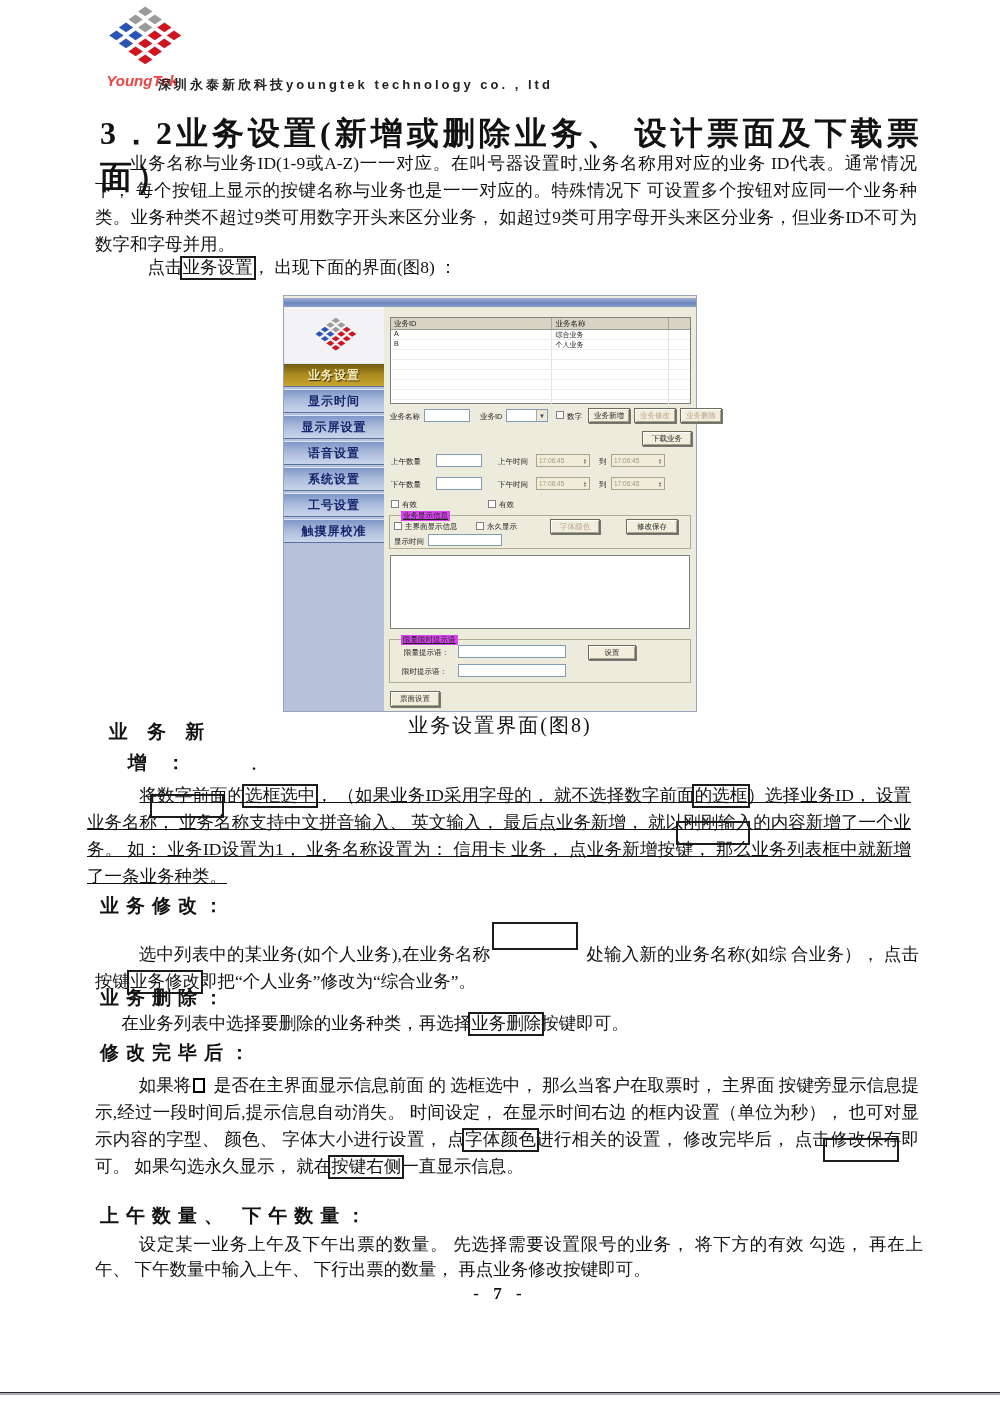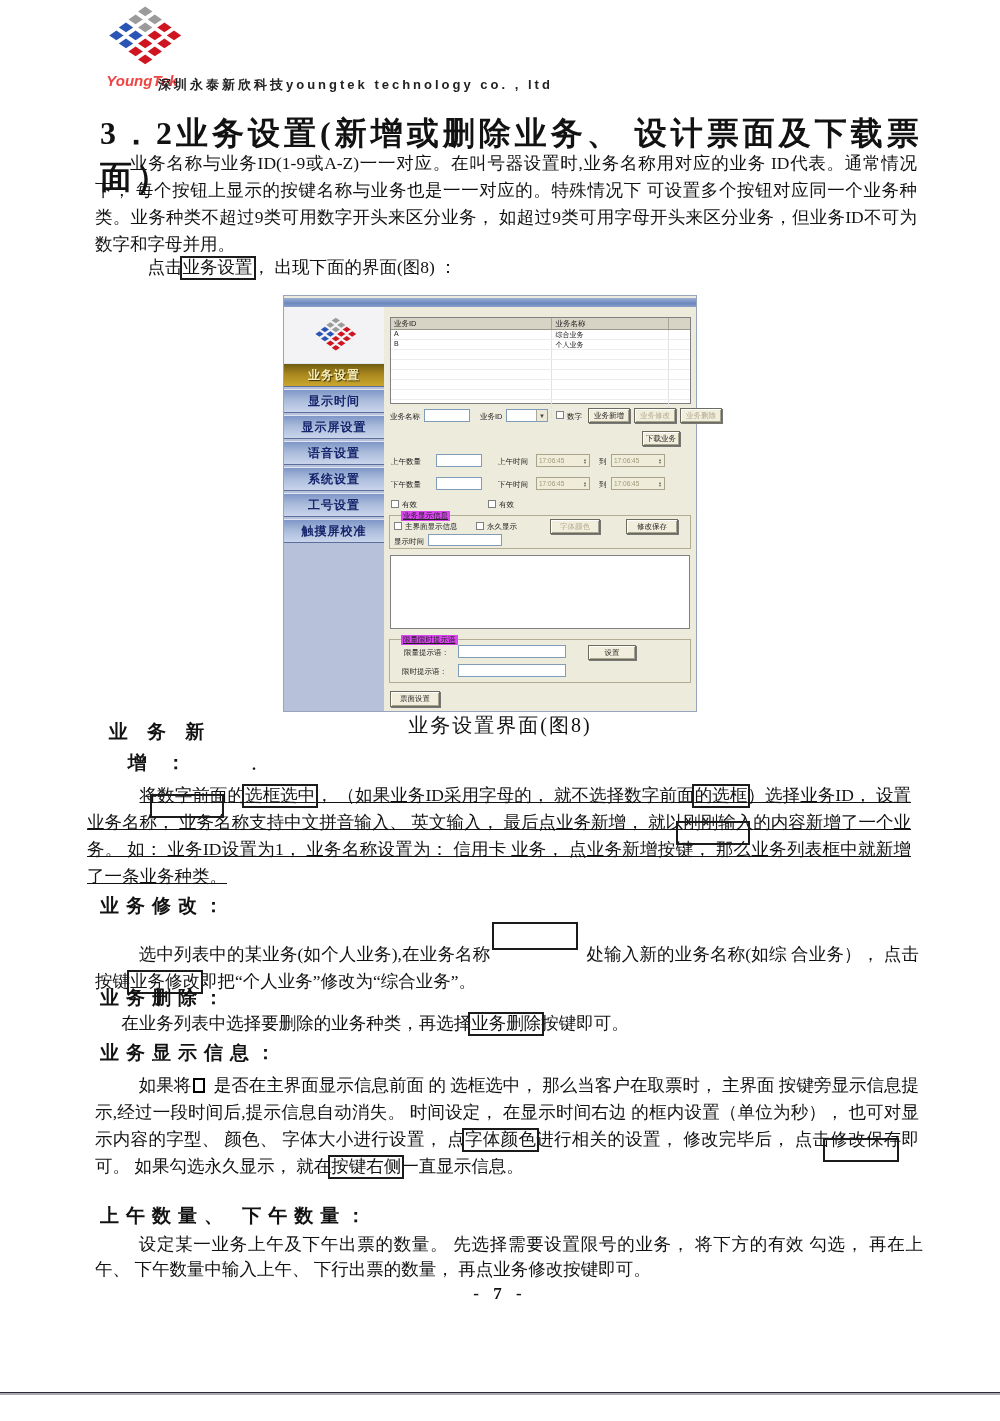--- a/index.html
+++ b/index.html
@@ -233,21 +233,21 @@
       <span class="fl" style="left:96px; top:105px;">业务ID</span>
       <div class="sel-box" style="left:122px; top:102px; width:42px;">
         <div class="da">▼</div>
       </div>
       <span class="cb" style="left:172px; top:104px;"></span>
       <span class="fl" style="left:183px; top:105px;">数字</span>
       <div class="xpbtn" style="left:204px; top:101px; width:42px;">业务新增</div>
       <div class="xpbtn dis" style="left:250px; top:101px; width:42px;">业务修改</div>
       <div class="xpbtn dis" style="left:296px; top:101px; width:42px; right:auto;">业务删除</div>
 
-      <div class="xpbtn" style="left:258px; top:124px; width:38px;" title="下载业务">
+      <div class="xpbtn" style="left:258px; top:124px; width:50px;" title="下载业务">
           <span>下载业务</span>
         </div>
 
       <span class="fl" style="left:7px; top:150px;">上午数量</span>
       <input class="tin" style="left: 52px; top: 147px; width: 46px;">
       <span class="fl" style="left:114px; top:150px;">上午时间</span>
       <div class="timef" style="left:152px; top:147px; width:54px;">
           <span>17:06:45</span>
           <span class="spin">
             <span>▲</span>
@@ -319,21 +319,21 @@
   <div class="sec-title t-add"><span>业 务 新</span><br><span>增 ：</span></div>
   <span class="stray-dot">.</span>
   <p class="body para-add"><span>将</span><span class="abx down">数字前面</span><span>的</span><span class="abx plain">选框选中</span><span>， （如果业务ID采用字母的， 就不选择数字前面</span><span class="abx plain">的选框</span><span>）选择业务ID， 设置业务名称， 业务名称支持中文拼音输入、 英文输入， 最后点业务新增， 就以</span><span class="abx down">刚刚输入</span><span>的内容新增了一个业务。 如： 业务ID设置为1， 业务名称设置为： 信用卡 业务， 点业务新增按键， 那么业务列表框中就新增了一条业务种类。</span></p>
 
   <div class="sec-title t-mod">业务修改：</div>
   <p class="body para-mod"><span>选中列表中的某业务(如个人业务),在业务名称</span><span class="empty-box"></span><span>处输入新的业务名称(如综 合业务）， 点击按键</span><span class="abx plain">业务修改</span><span>即把“个人业务”修改为“综合业务”。</span></p>
 
   <div class="sec-title t-del">业务删除：</div>
   <p class="body para-del"><span>在业务列表中选择要删除的业务种类，再选择</span><span class="abx plain">业务删除</span><span>按键即可。</span></p>
 
-  <div class="sec-title t-dis">业务显示信息：</div>
+  <div class="sec-title t-dis">修改完毕后：</div>
   <p class="body para-dis"><span>如果将</span><span class="sq-box"></span><span> 是否在主界面显示信息前面 的 选框选中， 那么当客户在取票时， 主界面 按键旁显示信息提示,经过一段时间后,提示信息自动消失。 时间设定， 在显示时间右边 的框内设置（单位为秒）， 也可对显示内容的字型、 颜色、 字体大小进行设置， 点</span><span class="abx plain">字体颜色</span><span>进行相关的设置， 修改完毕后， 点击</span><span class="abx down">修改保存</span><span>即可。 如果勾选永久显示， 就在</span><span class="abx plain">按键右侧</span><span>一直显示信息。</span></p>
 
   <div class="sec-title t-qty">上午数量、 下午数量：</div>
   <p class="body para-qty">设定某一业务上午及下午出票的数量。 先选择需要设置限号的业务， 将下方的有效 勾选， 再在上午、 下午数量中输入上午、 下行出票的数量， 再点业务修改按键即可。</p>
 
   <div class="pageno">- 7 -</div>
   <div class="footer-rule"></div>
 
 </div>
 

